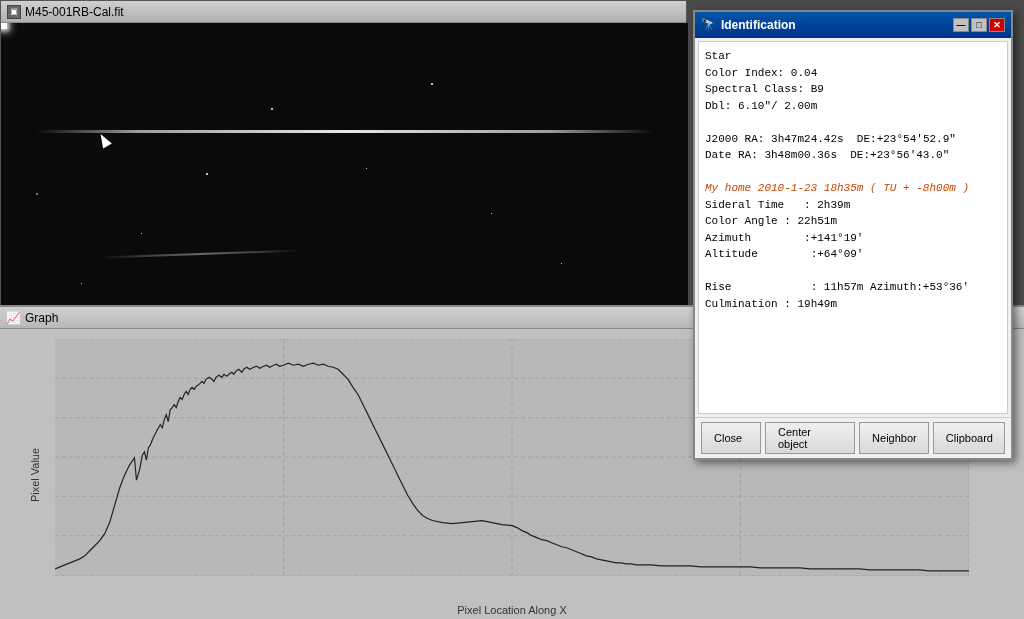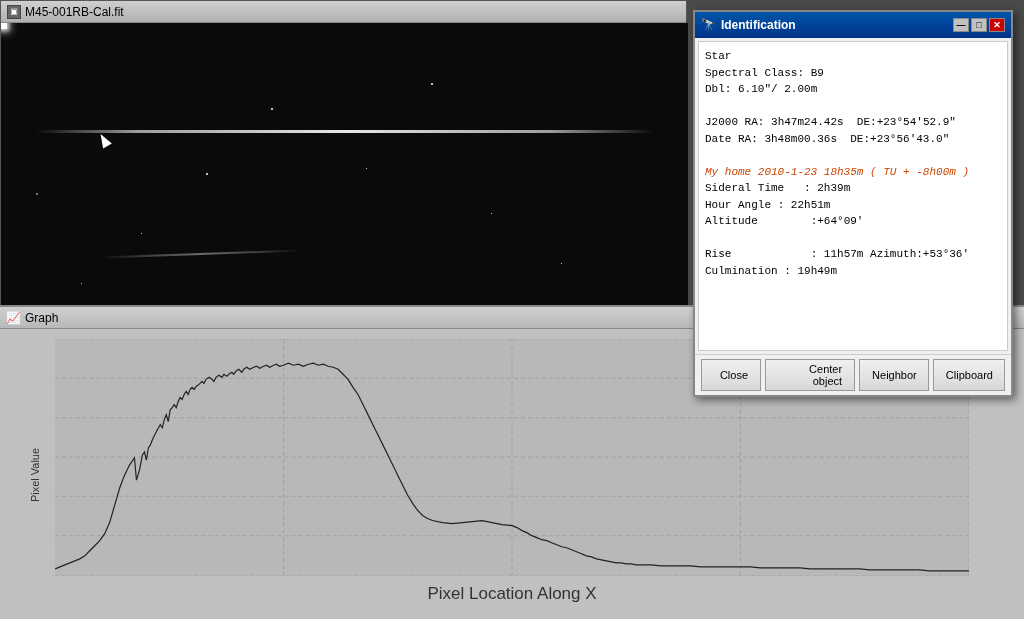--- a/index.html
+++ b/index.html
@@ -182,21 +182,21 @@
     .dialog-ctrl-btn.close-btn {
       background: #cc0000;
       color: white;
     }
 
     #dialog-body {
       padding: 6px;
       background: white;
       border: 1px solid #ccc;
       margin: 3px;
-      height: 310px;
+      height: 373px;
       overflow-y: auto;
       font-family: 'Courier New', monospace;
       font-size: 11px;
       line-height: 1.5;
       color: #000;
     }
 
     #dialog-footer {
       display: flex;
       gap: 4px;
@@ -206,41 +206,41 @@
       justify-content: center;
     }
 
     .dialog-btn {
       padding: 3px 12px;
       background: linear-gradient(to bottom, #f0f0f0, #d8d8d8);
       border: 1px solid #999;
       cursor: pointer;
       font-size: 11px;
       min-width: 60px;
-      text-align: right;
+      text-align: left;
     }
 
     
     .y-axis-label {
       position: absolute;
       left: 8px;
       top: 50%;
       transform: translateY(-50%) rotate(-90deg);
       font-size: 11px;
       color: #333;
       white-space: nowrap;
     }
 
     
     .x-axis-label {
       position: absolute;
-      bottom: 17px;
+      bottom: 5px;
       left: 50%;
       transform: translateX(-50%);
-      font-size: 17px;
+      font-size: 11px;
       color: #333;
       margin-top: 23px;
     }
 
     .graph-bg {
       fill: #b8b8b8;
     }
 
     .grid-line {
       stroke: #a0a0a0;
@@ -531,41 +531,47 @@
       <div class="dialog-ctrl-btn">□</div>
       <div class="dialog-ctrl-btn close-btn">✕</div>
     </div>
   </div>
 
   <div id="dialog-body">
     <div class="info-row">
       <span>Star</span>
     </div>
     <div class="info-row">
+      <span>Color Index:</span>&nbsp;<span>0.04</span>
+    </div>
+    <div class="info-row">
       <span>Spectral Class:</span>&nbsp;<span>B9</span>
     </div>
     <div class="info-row">
       <span>Dbl:</span>&nbsp;<span>6.10"/ 2.00m</span>
     </div>
     <br>
     <div class="info-row">
       <span>J2000 RA:</span>&nbsp;<span>3h47m24.42s</span>&nbsp;&nbsp;<span>DE:</span><span>+23°54'52.9"</span>
     </div>
     <div class="info-row">
       <span>Date  RA:</span>&nbsp;<span>3h48m00.36s</span>&nbsp;&nbsp;<span>DE:</span><span>+23°56'43.0"</span>
     </div>
     <br>
     <div class="info-row highlight-row">
       <span>My home 2010-1-23  18h35m  ( TU +  -8h00m )</span>
     </div>
     <div class="info-row">
       <span>Sideral Time</span>&nbsp;&nbsp;&nbsp;<span>: 2h39m</span>
     </div>
     <div class="info-row">
-      <span>Hour Angle</span>&nbsp;<span>: 22h51m</span>
+      <span>Color Angle</span>&nbsp;<span>: 22h51m</span>
+    </div>
+    <div class="info-row">
+      <span>Azimuth</span>&nbsp;&nbsp;&nbsp;&nbsp;&nbsp;&nbsp;&nbsp;&nbsp;<span>:+141°19'</span>
     </div>
     <div class="info-row">
       <span>Altitude</span>&nbsp;&nbsp;&nbsp;&nbsp;&nbsp;&nbsp;&nbsp;&nbsp;<span>:+64°09'</span>
     </div>
     <br>
     <div class="info-row">
       <span>Rise</span>&nbsp;&nbsp;&nbsp;&nbsp;&nbsp;&nbsp;&nbsp;&nbsp;&nbsp;&nbsp;&nbsp;&nbsp;<span>:  11h57m Azimuth:+53°36'</span>
     </div>
     <div class="info-row">
       <span>Culmination :</span>&nbsp;<span>19h49m</span>

